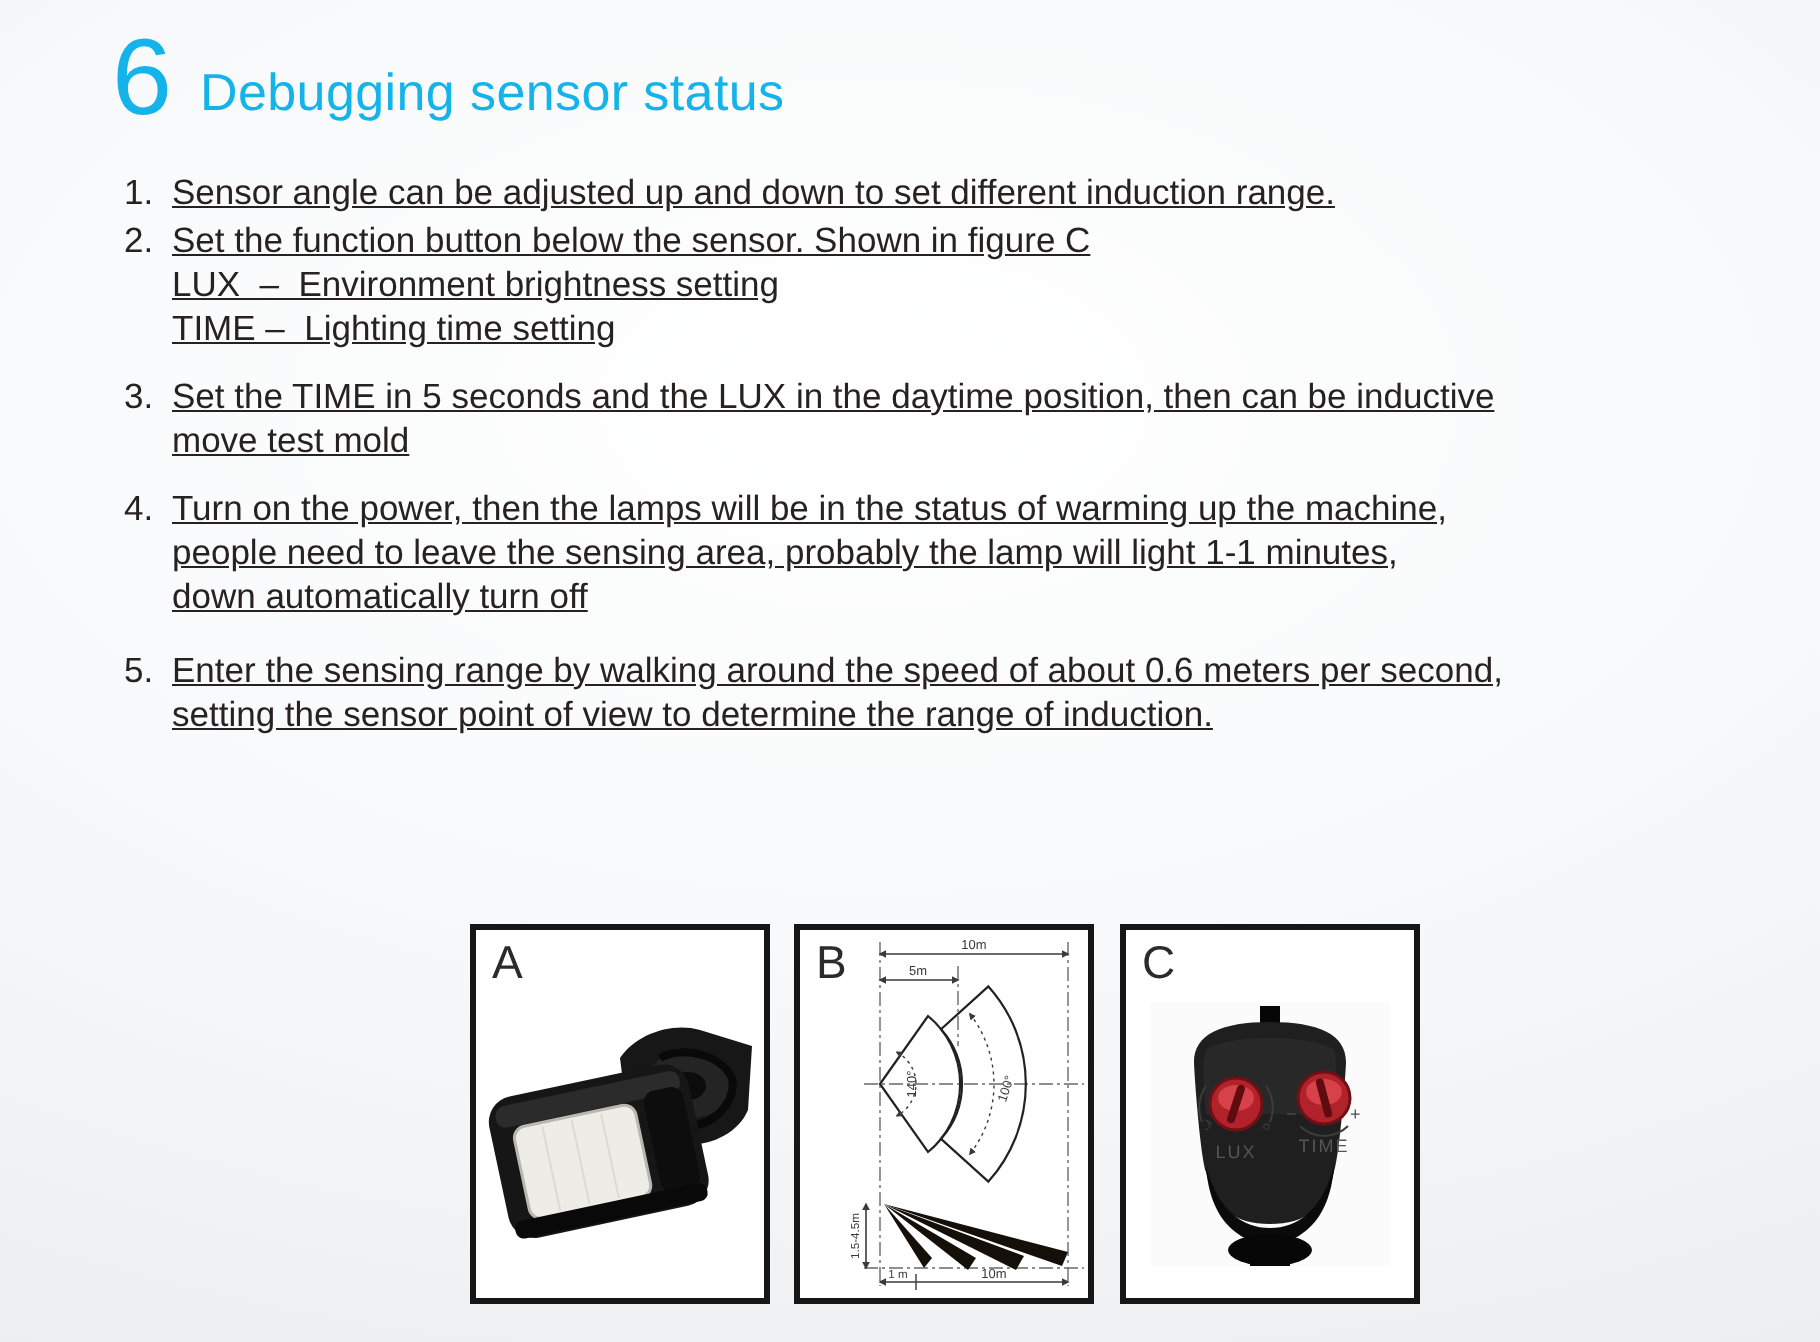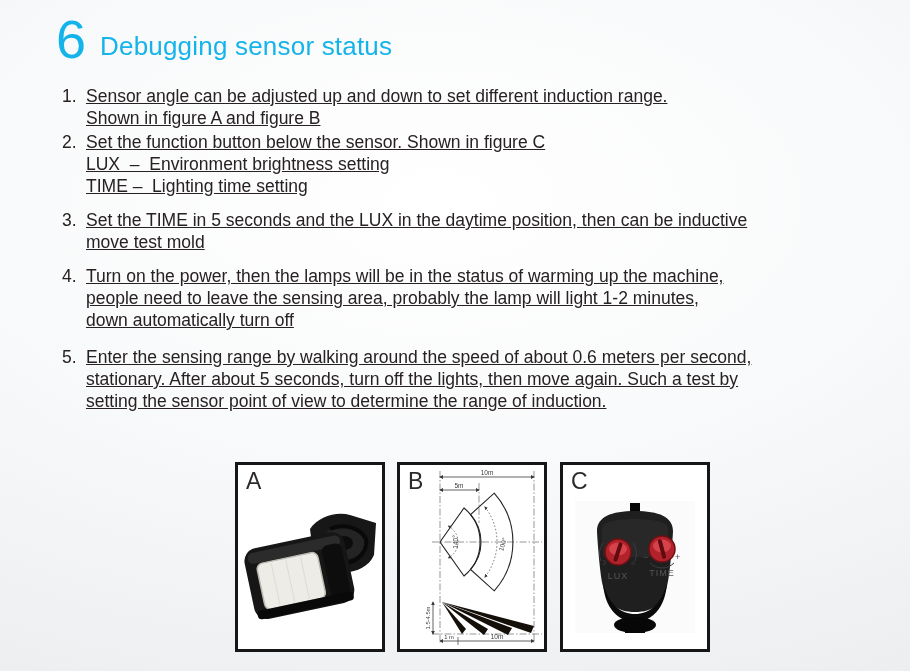--- a/index.html
+++ b/index.html
@@ -61,21 +61,20 @@
 
   <span class="badge">6</span>
   <h1 class="title">Debugging sensor status</h1>
 
   <div class="steps">
 
     <div class="step mb1">
       <div class="num">1.</div>
       <div class="lines">
         <div class="line">Sensor angle can be adjusted up and down to set different induction range.</div>
-        <div class="line">Shown in figure A and figure B</div>
       </div>
     </div>
 
     <div class="step mb12">
       <div class="num">2.</div>
       <div class="lines">
         <div class="line">Set the function button below the sensor. Shown in figure C</div>
         <div class="line">LUX  –  Environment brightness setting</div>
         <div class="line">TIME –  Lighting time setting</div>
       </div>
@@ -86,30 +85,29 @@
       <div class="lines">
         <div class="line">Set the TIME in 5 seconds and the LUX in the daytime position, then can be inductive</div>
         <div class="line">move test mold</div>
       </div>
     </div>
 
     <div class="step mb15">
       <div class="num">4.</div>
       <div class="lines">
         <div class="line">Turn on the power, then the lamps will be in the status of warming up the machine,</div>
-        <div class="line">people need to leave the sensing area, probably the lamp will light 1-2 minutes,</div>
+        <div class="line">people need to leave the sensing area, probably the lamp will light 1-1 minutes,</div>
         <div class="line">down automatically turn off</div>
       </div>
     </div>
 
     <div class="step">
       <div class="num">5.</div>
       <div class="lines">
         <div class="line">Enter the sensing range by walking around the speed of about 0.6 meters per second,</div>
-        <div class="line">stationary. After about 5 seconds, turn off the lights, then move again. Such a test by</div>
         <div class="line">setting the sensor point of view to determine the range of induction.</div>
       </div>
     </div>
 
   </div>
 
   <div class="figbox a">
     <span class="figlabel">A</span>
     <svg width="144" height="184" viewBox="0 0 144 184">
 

